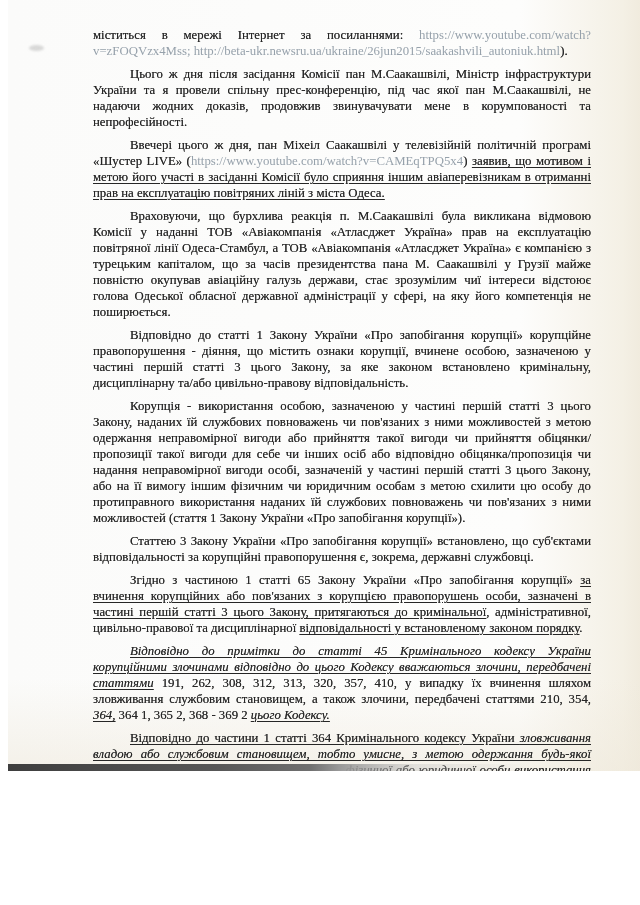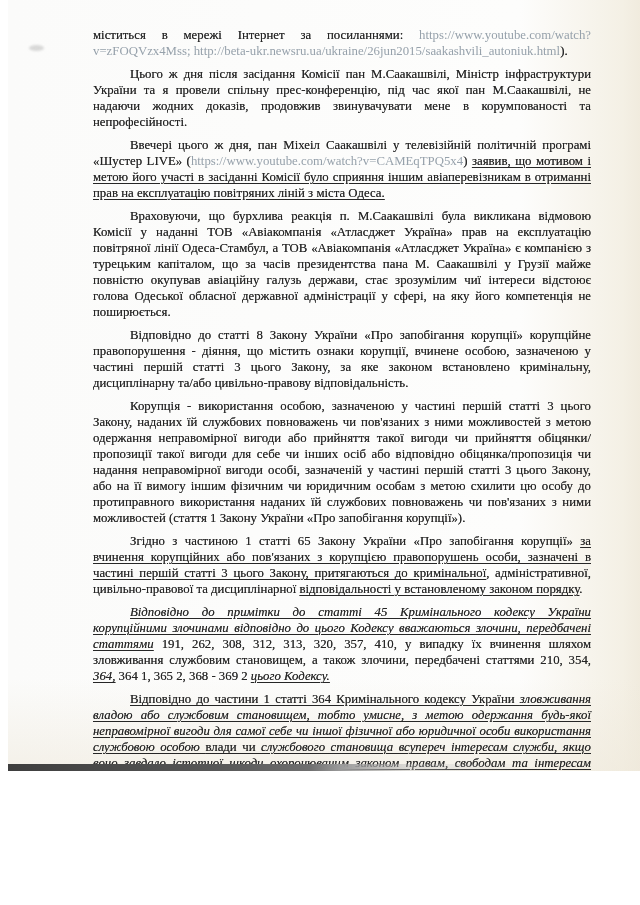--- a/index.html
+++ b/index.html
@@ -41,20 +41,21 @@
 <body>
 
 <div class="page">
   <div class="scan-smudge"></div>
   <div class="content">
 
   <p class="para no-indent"><span>міститься в мережі Інтернет за посиланнями: </span><span class="seg-link">https://www.youtube.com/watch?v=zFOQVzx4Mss; http://beta-ukr.newsru.ua/ukraine/26jun2015/saakashvili_autoniuk.html</span><span>).</span></p>
       <p class="para"><span>Цього ж дня після засідання Комісії пан М.Саакашвілі, Міністр інфраструктури України та я провели спільну прес-конференцію, під час якої пан М.Саакашвілі, не надаючи жодних доказів, продовжив звинувачувати мене в корумпованості та непрофесійності.</span></p>
       <p class="para"><span>Ввечері цього ж дня, пан Міхеіл Саакашвілі у телевізійній політичній програмі «Шустер LIVE» (</span><span class="seg-link">https://www.youtube.com/watch?v=CAMEqTPQ5x4</span><span>) </span><span class="seg-u">заявив, що мотивом і метою його участі в засіданні Комісії було сприяння іншим авіаперевізникам в отриманні прав на експлуатацію повітряних ліній з міста Одеса.</span></p>
       <p class="para"><span>Враховуючи, що бурхлива реакція п. М.Саакашвілі була викликана відмовою Комісії у наданні ТОВ «Авіакомпанія «Атласджет Україна» прав на експлуатацію повітряної лінії Одеса-Стамбул, а ТОВ «Авіакомпанія «Атласджет Україна» є компанією з турецьким капіталом, що за часів президентства пана М. Саакашвілі у Грузії майже повністю окупував авіаційну галузь держави, стає зрозумілим чиї інтереси відстоює голова Одеської обласної державної адміністрації у сфері, на яку його компетенція не поширюється.</span></p>
-      <p class="para"><span>Відповідно до статті 8 Закону України «Про запобігання корупції» корупційне правопорушення - діяння, що містить ознаки корупції, вчинене особою, зазначеною у частині першій статті 3 цього Закону, за яке законом встановлено кримінальну, дисциплінарну та/або цивільно-правову відповідальність.</span></p>
+      <p class="para"><span>Відповідно до статті 1 Закону України «Про запобігання корупції» корупційне правопорушення - діяння, що містить ознаки корупції, вчинене особою, зазначеною у частині першій статті 3 цього Закону, за яке законом встановлено кримінальну, дисциплінарну та/або цивільно-правову відповідальність.</span></p>
       <p class="para"><span>Корупція - використання особою, зазначеною у частині першій статті 3 цього Закону, наданих їй службових повноважень чи пов'язаних з ними можливостей з метою одержання неправомірної вигоди або прийняття такої вигоди чи прийняття обіцянки/пропозиції такої вигоди для себе чи інших осіб або відповідно обіцянка/пропозиція чи надання неправомірної вигоди особі, зазначеній у частині першій статті 3 цього Закону, або на її вимогу іншим фізичним чи юридичним особам з метою схилити цю особу до протиправного використання наданих їй службових повноважень чи пов'язаних з ними можливостей (стаття 1 Закону України «Про запобігання корупції»).</span></p>
+      <p class="para"><span>Статтею 3 Закону України «Про запобігання корупції» встановлено, що суб'єктами відповідальності за корупційні правопорушення є, зокрема, державні службовці.</span></p>
       <p class="para"><span>Згідно з частиною 1 статті 65 Закону України «Про запобігання корупції» </span><span class="seg-u">за вчинення корупційних або пов'язаних з корупцією правопорушень особи, зазначені в частині першій статті 3 цього Закону, притягаються до кримінальної</span><span>, адміністративної, цивільно-правової та дисциплінарної </span><span class="seg-u">відповідальності у встановленому законом порядку</span><span>.</span></p>
       <p class="para"><span class="seg-bi seg-u">Відповідно до примітки до статті 45 Кримінального кодексу України корупційними злочинами відповідно до цього Кодексу вважаються злочини, передбачені статтями</span><span> 191, 262, 308, 312, 313, 320, 357, 410, у випадку їх вчинення шляхом зловживання службовим становищем, а також злочини, передбачені статтями 210, 354, </span><span class="seg-bi seg-u">364,</span><span> 364 1, 365 2, 368 - 369 2 </span><span class="seg-bi seg-u">цього Кодексу.</span></p>
       <p class="para"><span class="seg-i seg-u">Відповідно до частини 1 статті 364 Кримінального кодексу України </span><span class="seg-bi seg-u">зловживання владою або службовим становищем, тобто умисне, з метою одержання будь-якої неправомірної вигоди для самої себе чи іншої фізичної або юридичної особи використання службовою особою </span><span class="seg-i seg-u">влади чи </span><span class="seg-bi seg-u">службового становища всупереч інтересам служби, якщо воно завдало істотної шкоди охоронюваним законом правам, свободам та інтересам окремих громадян або державним чи громадським інтересам, або інтересам юридичних осіб. -</span></p>
     </div>
   <div class="scan-shadow-bottom"></div>
 </div>
 
 </body></html>

